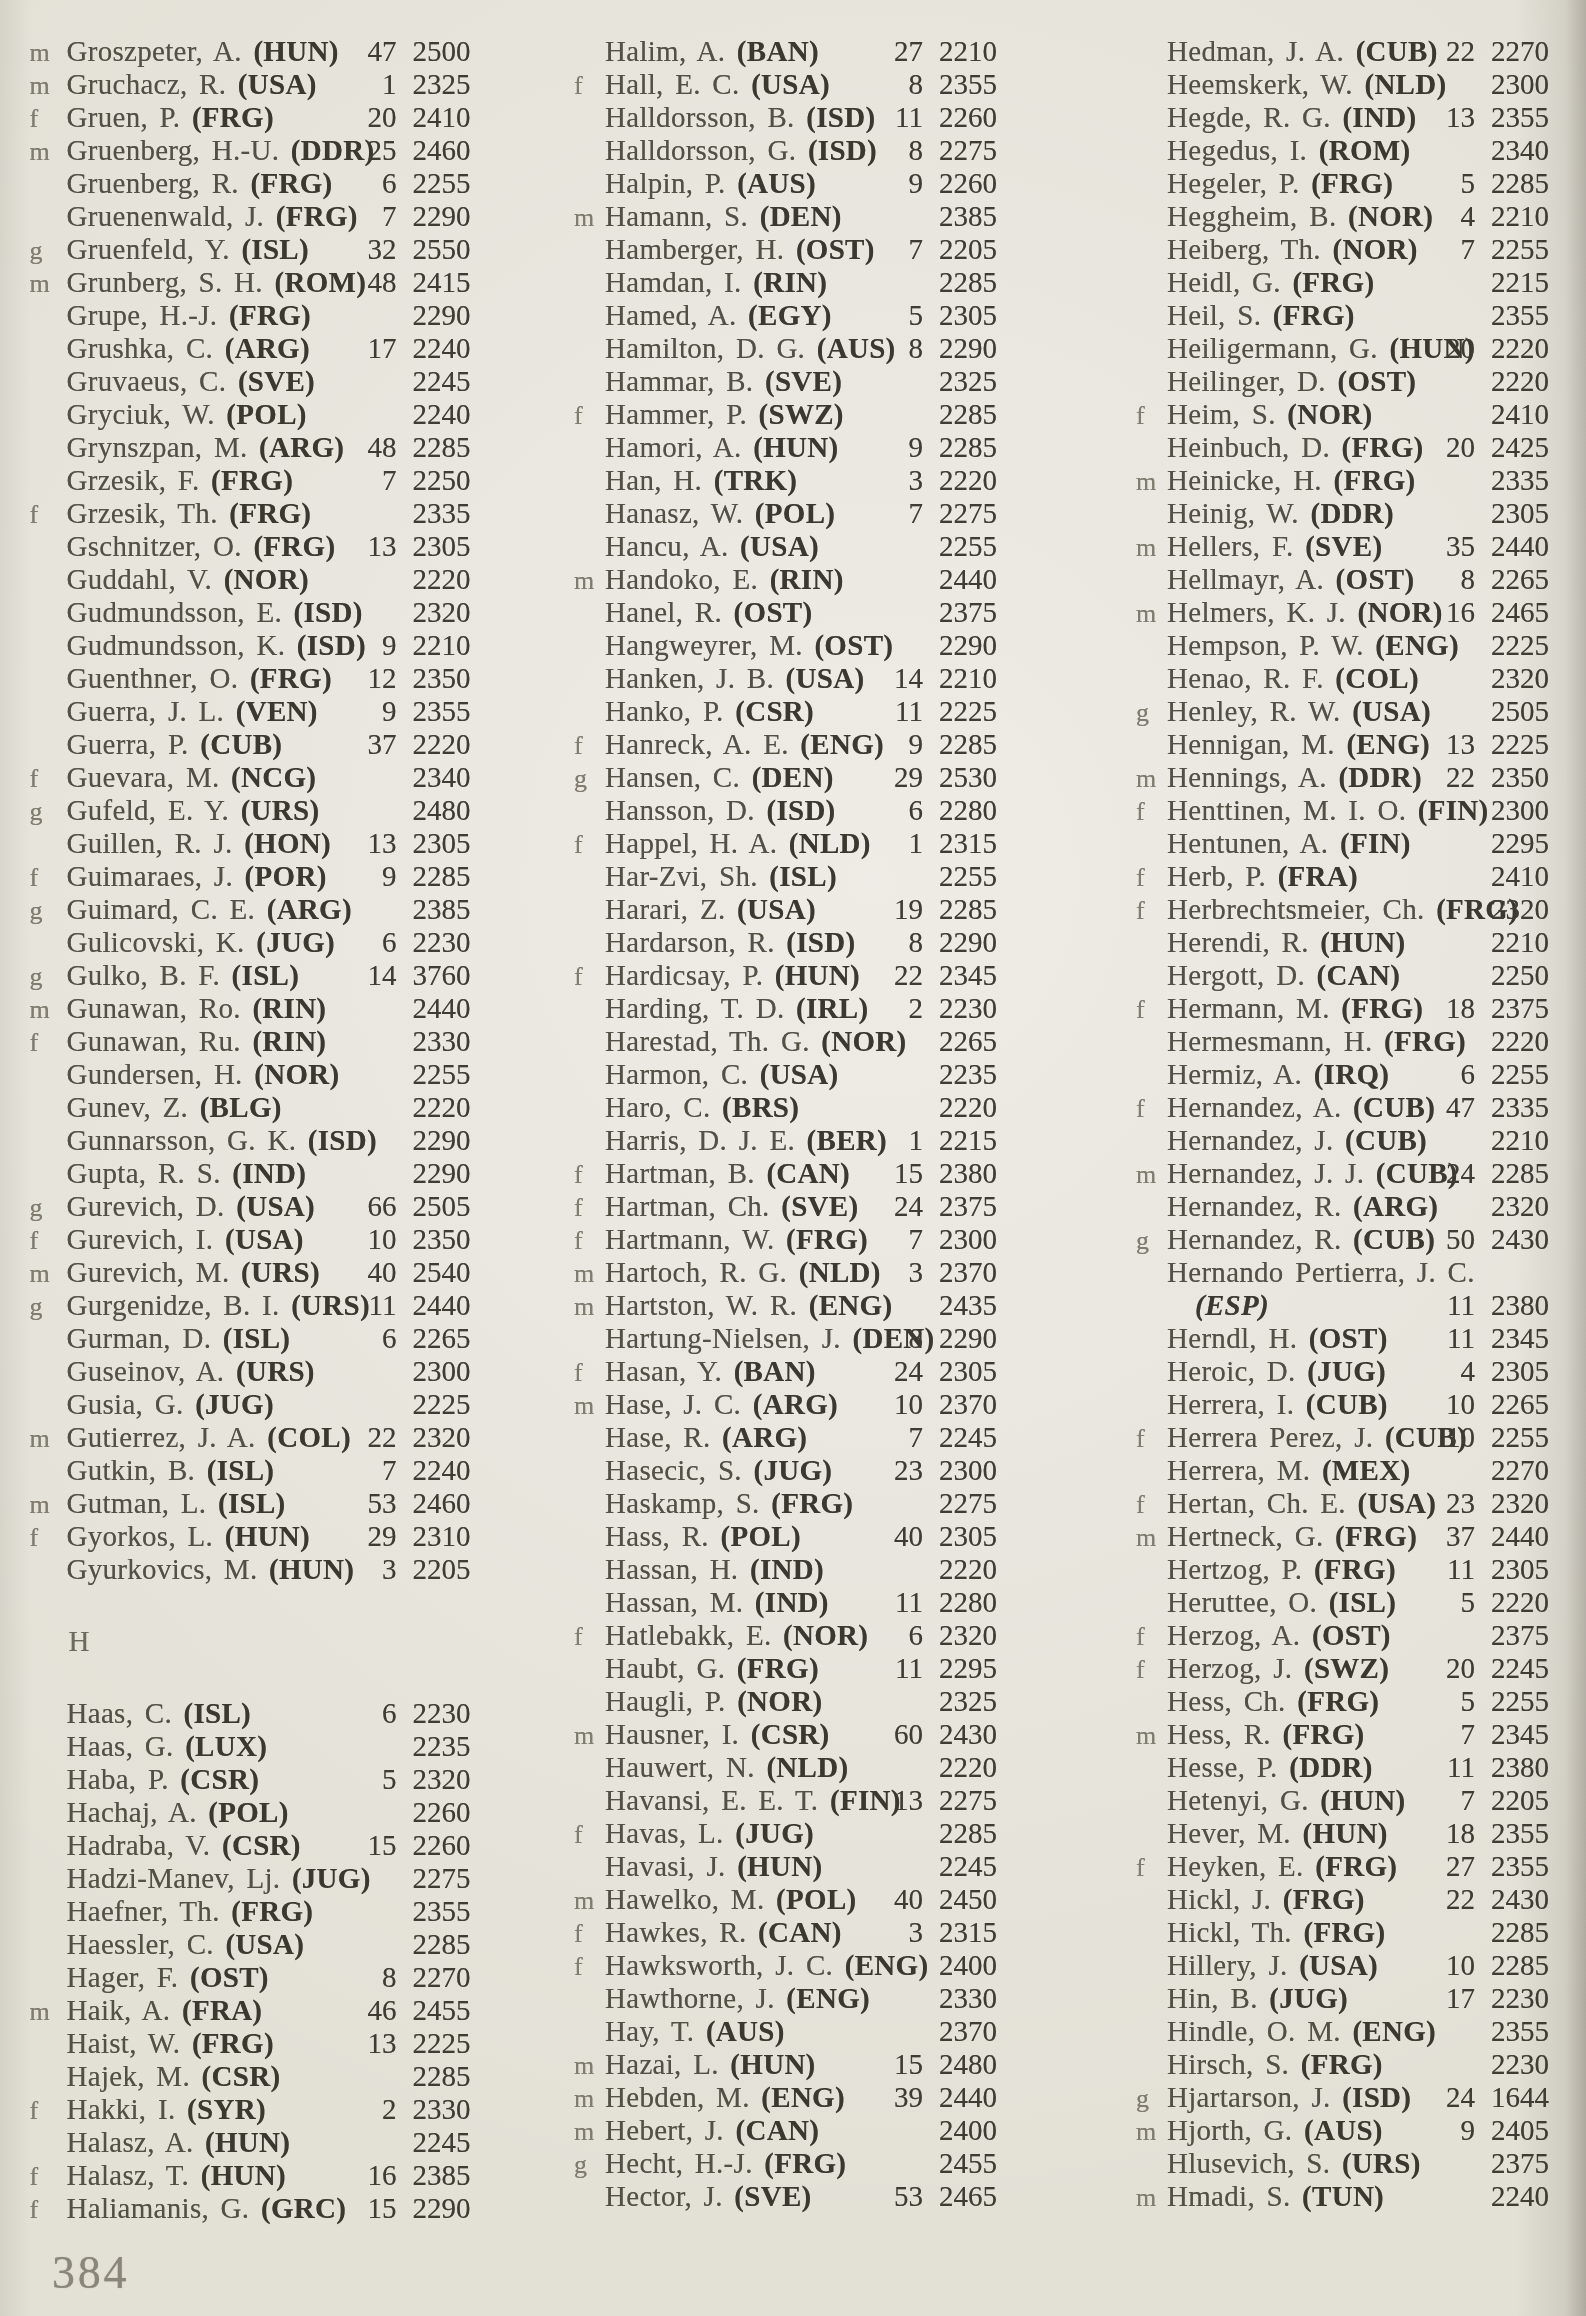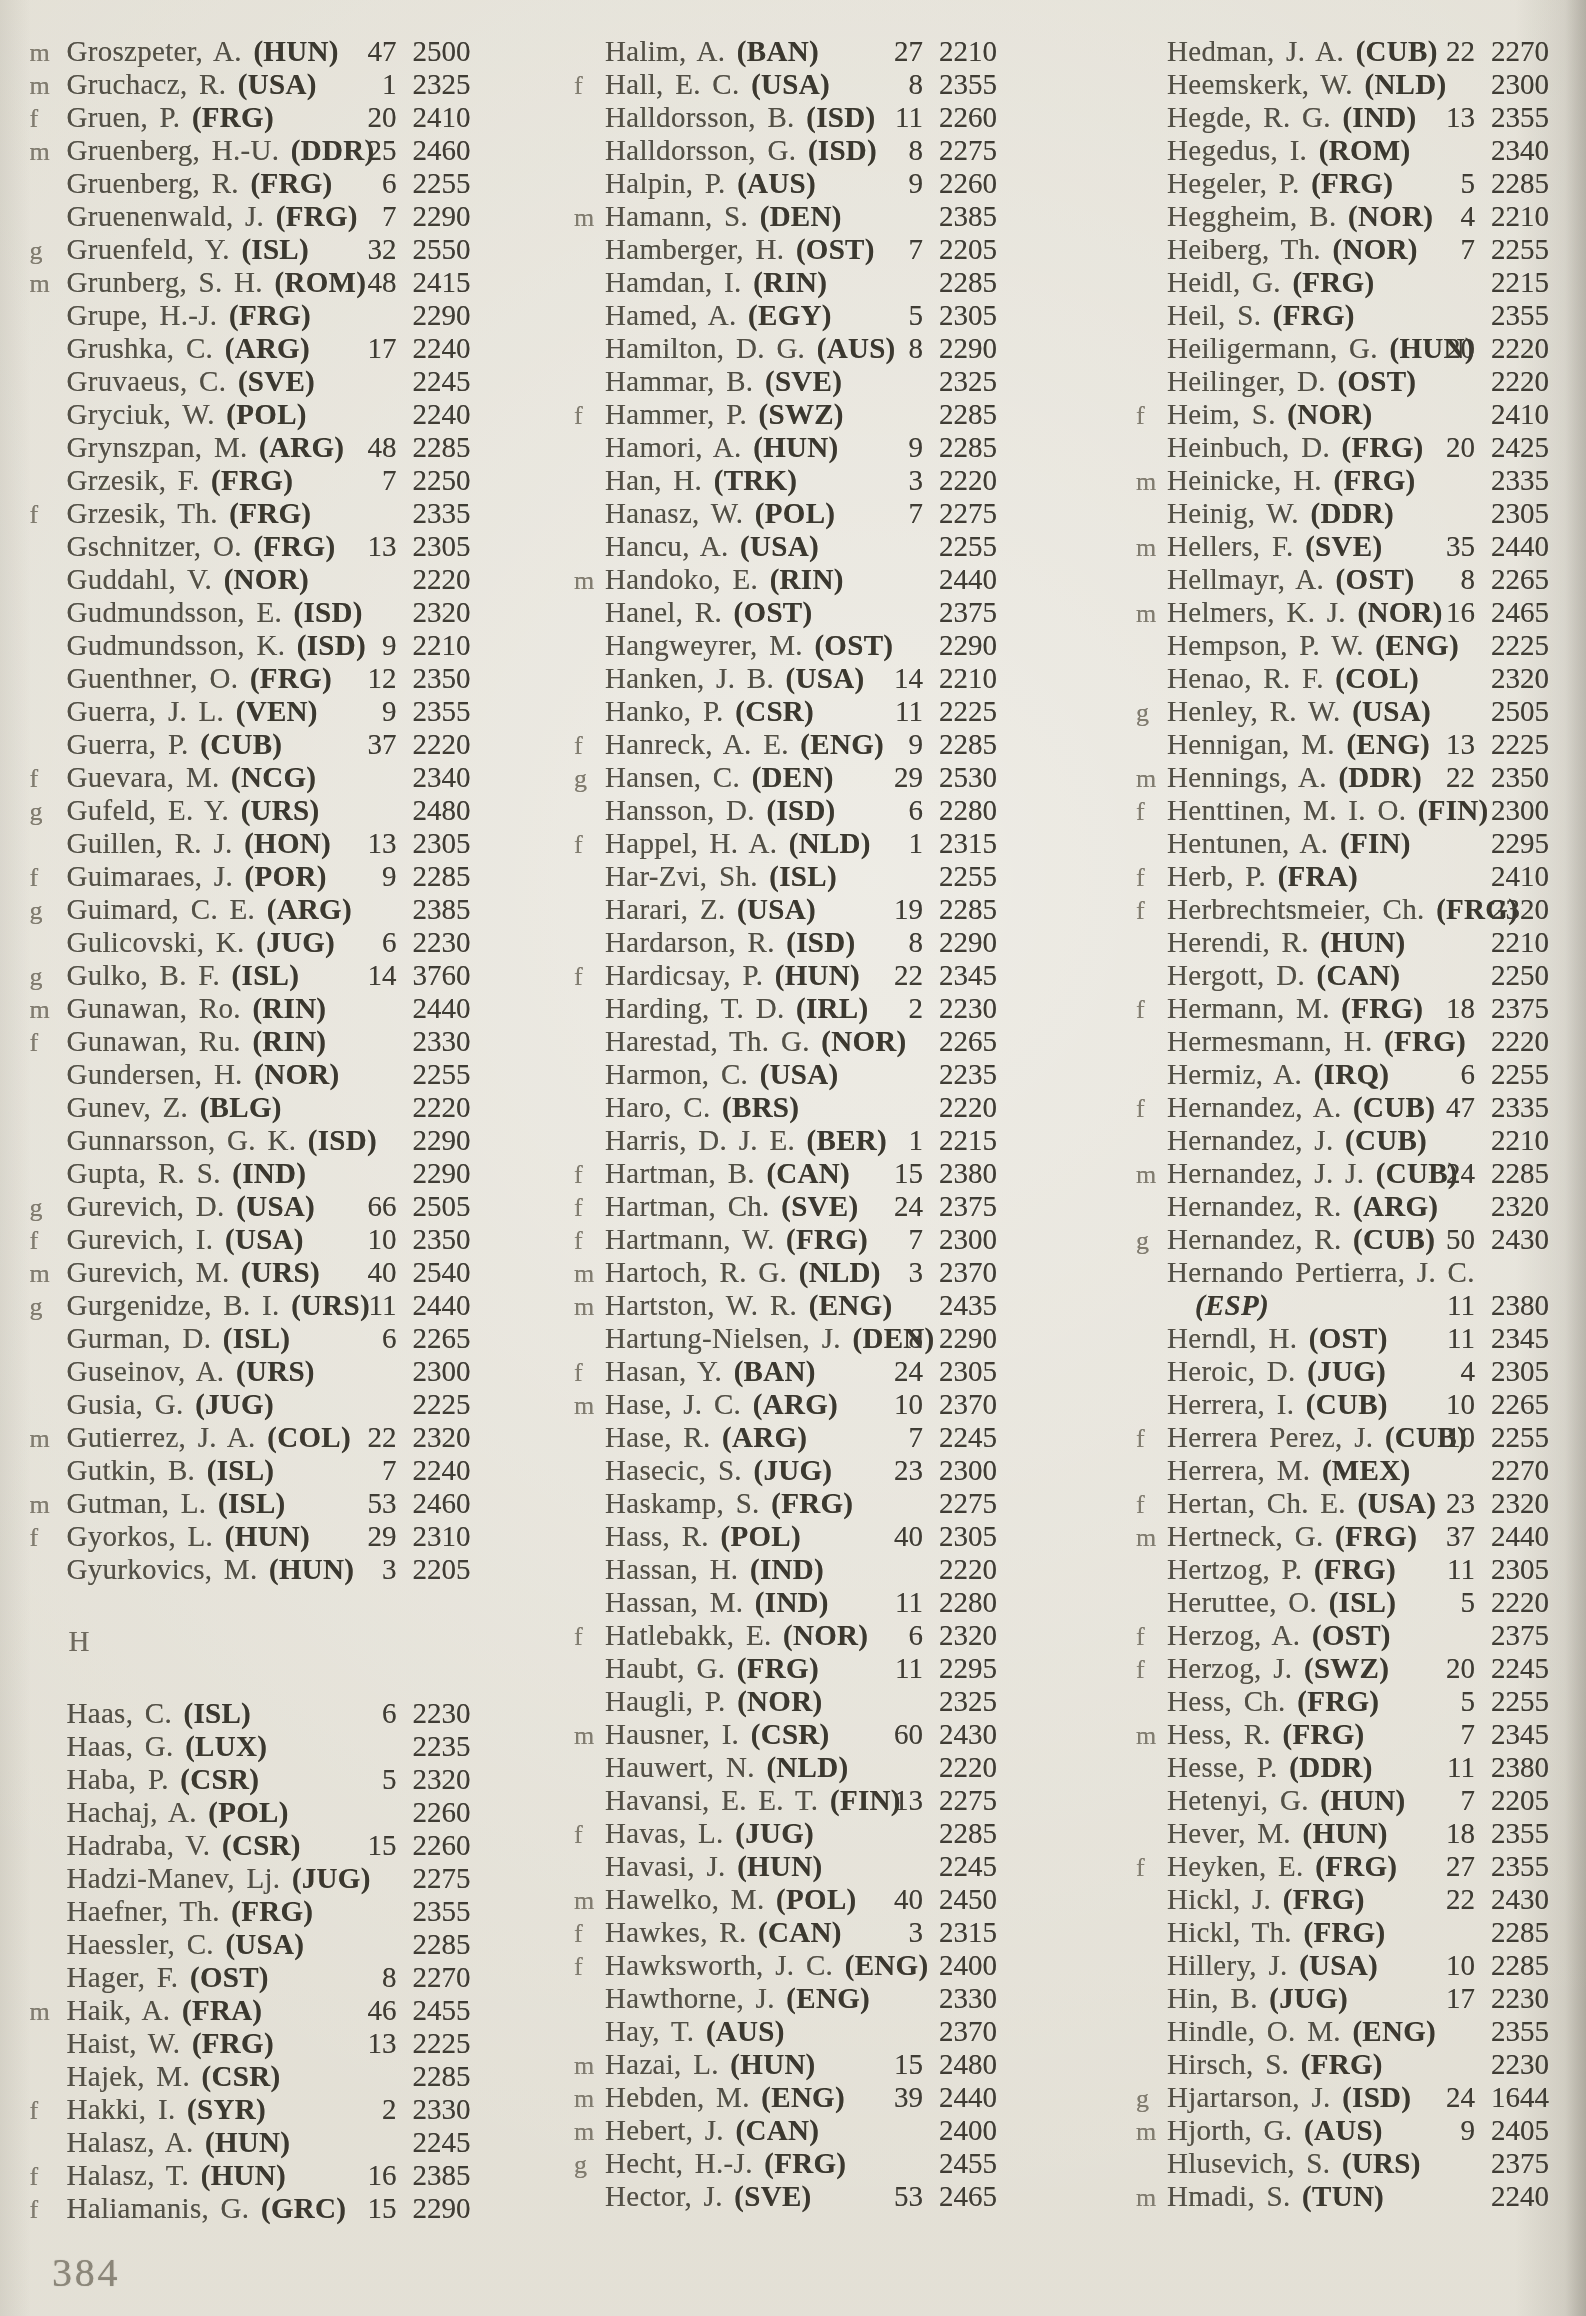--- a/index.html
+++ b/index.html
@@ -26,21 +26,21 @@
   .t{flex:0 0 37px;font-size:26px;color:#817c6f;}
   [data-column="1"] .t,[data-column="2"] .t{flex-basis:31px;}
   .nm{flex:1 1 0;min-width:0;overflow:visible;color:#535046;word-spacing:0.14em;letter-spacing:0.01em;}
   .cc{font-weight:bold;color:#3b382f;}
   .num{flex:0 0 55px;text-align:right;color:#3f3c34;}
   .rat{flex:0 0 74px;text-align:right;color:#3f3c34;}
   .row.cont .nm{padding-left:28px;font-style:italic;}
   .section{height:111px;display:flex;align-items:center;}
   .sh{padding-left:39px;font-size:29px;color:#6f6a5e;text-shadow:0 0 0.6px rgba(69,66,58,0.5);}
   .pageno{
-    position:absolute;left:52px;top:2250px;font-size:40px;line-height:46px;
+    position:absolute;left:52px;top:2250px;font-size:46px;line-height:46px;
     color:#8b8679;letter-spacing:2.8px;text-shadow:0 0 0.9px rgba(110,105,95,0.6);
   }
 </style>
 </head>
 <body>
 
 <div class="page">
   <section class="col" data-column="0">
       <div class="row">
         <span class="t">m</span>

